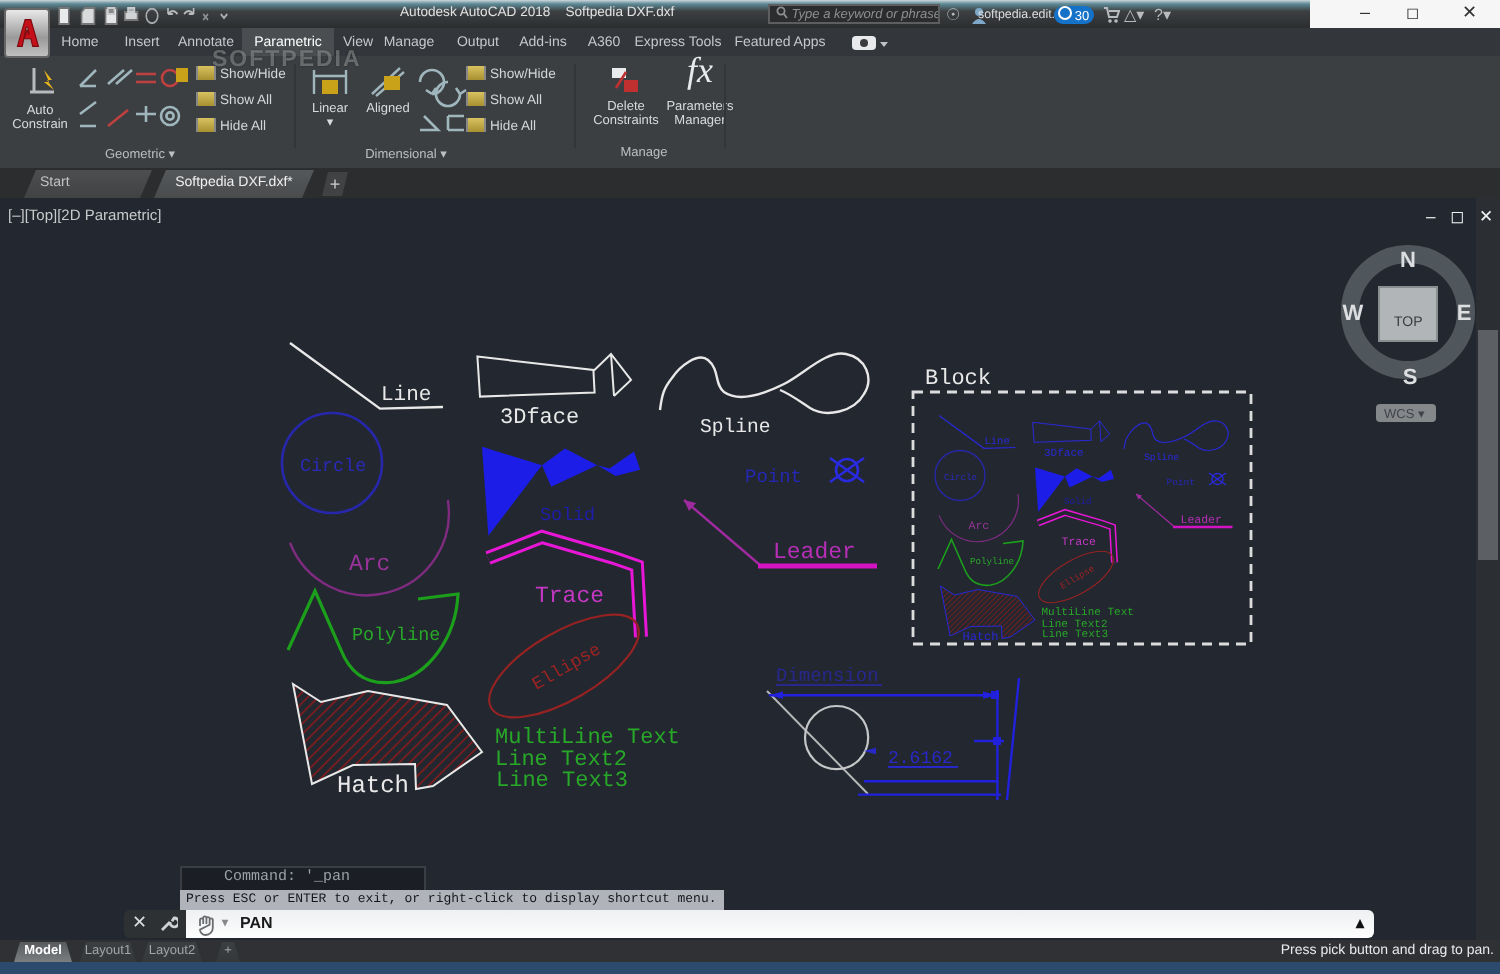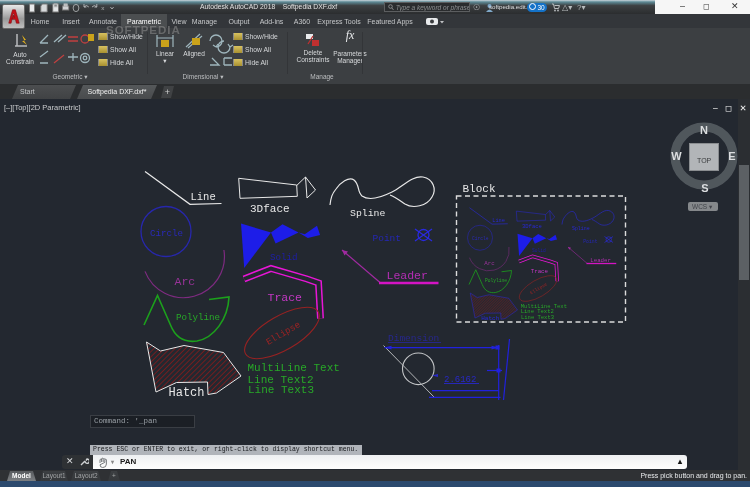--- a/index.html
+++ b/index.html
@@ -29,21 +29,21 @@
 #filetabs{left:0;top:84px;width:750px;height:15px;background:#2b2d2f;}
 .ftab{position:absolute;top:1px;height:14px;font-size:7px;line-height:14px;text-align:center;color:#c2c4c6;}
 #ftab-start{left:12px;width:64px;background:linear-gradient(#4c4e50,#404244);clip-path:polygon(6px 0,100% 0,calc(100% - 6px) 100%,0 100%);text-align:left;padding-left:8px;box-sizing:border-box;}
 #ftab-doc{left:77px;width:80px;background:linear-gradient(#55585a,#494b4d);color:#f0f0f0;clip-path:polygon(6px 0,100% 0,calc(100% - 6px) 100%,0 100%);}
 #ftab-plus{left:161px;top:2px;width:13px;height:12px;background:#404244;color:#cfcfcf;font-size:9px;line-height:12px;clip-path:polygon(3px 0,100% 0,calc(100% - 3px) 100%,0 100%);}
 
 #canvas{left:0;top:99px;width:750px;height:371px;background:#232830;}
 #vplabel{left:4px;top:4px;font-size:7.5px;color:#c8cacc;}
 #dwc{left:713px;top:4px;font-size:8.5px;color:#f0f0f0;letter-spacing:2.5px;white-space:nowrap;z-index:6;}
 
-#cmdecho{left:90px;top:316px;width:100px;height:11px;background:#1b1f25;border:1px solid #3a3e44;color:#9aa0a6;font-family:"Liberation Mono",monospace;font-size:7.5px;line-height:10px;padding-left:3px;}
+#cmdecho{left:90px;top:334px;width:100px;height:11px;background:#1b1f25;border:1px solid #3a3e44;color:#9aa0a6;font-family:"Liberation Mono",monospace;font-size:7.5px;line-height:10px;padding-left:21px;}
 #cmdhl{left:90px;top:346px;width:272px;height:10px;background:#b0b4ba;color:#15171a;font-family:"Liberation Mono",monospace;font-size:6.5px;line-height:10px;padding-left:3px;box-sizing:border-box;white-space:nowrap;}
 #cmdbar{left:62px;top:356px;width:625px;height:14px;}
 #cmdbtns{position:absolute;left:0;top:0;width:31px;height:14px;background:#2e3134;border-radius:3px 0 0 3px;color:#d8dadc;}
 #cmdwhite{position:absolute;left:31px;top:0;width:594px;height:14px;background:linear-gradient(#eef0f2,#fdfdfd);border-radius:0 3px 3px 0;color:#1a1a1a;font-size:8px;font-weight:bold;line-height:14px;}
 
 #modelrow{left:0;top:470px;width:750px;height:11px;background:#2f3134;}
 .mtab{position:absolute;top:1px;height:10px;font-size:6.5px;line-height:10px;text-align:center;color:#a2a4a6;}
 #mtab-model{left:7px;width:29px;background:linear-gradient(#585b5e,#7b7e81);color:#fff;font-weight:bold;clip-path:polygon(3px 0,calc(100% - 3px) 0,100% 100%,0 100%);}
 .mtab.dim{background:linear-gradient(#3c3f42,#35383b);clip-path:polygon(3px 0,calc(100% - 3px) 0,100% 100%,0 100%);}
 #statusmsg{right:3px;top:472px;font-size:7px;color:#e8eaec;}
@@ -173,21 +173,21 @@
     <div class="psep abs" style="left:287px"></div>
     <div class="bigbtn" style="left:294px;top:4px;width:38px">
       <svg width="16" height="16" viewBox="0 0 16 16">
           <rect x="1" y="2" width="7" height="5" fill="#e8eaec"></rect>
           <rect x="7" y="8" width="7" height="6" fill="#c03030"></rect>
           <path d="M3 12 l5 -8" stroke="#c03030" stroke-width="1.3"></path>
         </svg>
       <div>Delete<br>Constraints</div>
     </div>
     <div class="bigbtn" style="left:328px;top:4px;width:44px">
-      <div style="font-family:'Liberation Serif',serif;font-style:italic;font-size:12px;color:#e8eaec;height:18px">fx</div>
+      <div style="font-family:'Liberation Serif',serif;font-style:italic;font-size:18px;color:#e8eaec;height:18px">fx</div>
       <div>Parameters<br>Manager</div>
     </div>
     <div class="plabel" style="left:290px;width:64px">Manage</div>
     <div class="psep abs" style="left:362px"></div>
   </div>
 
   <div id="filetabs" class="abs">
     <div id="ftab-start" class="ftab">Start</div>
     <div id="ftab-doc" class="ftab">Softpedia DXF.dxf*</div>
     <div id="ftab-plus" class="ftab">+</div>

